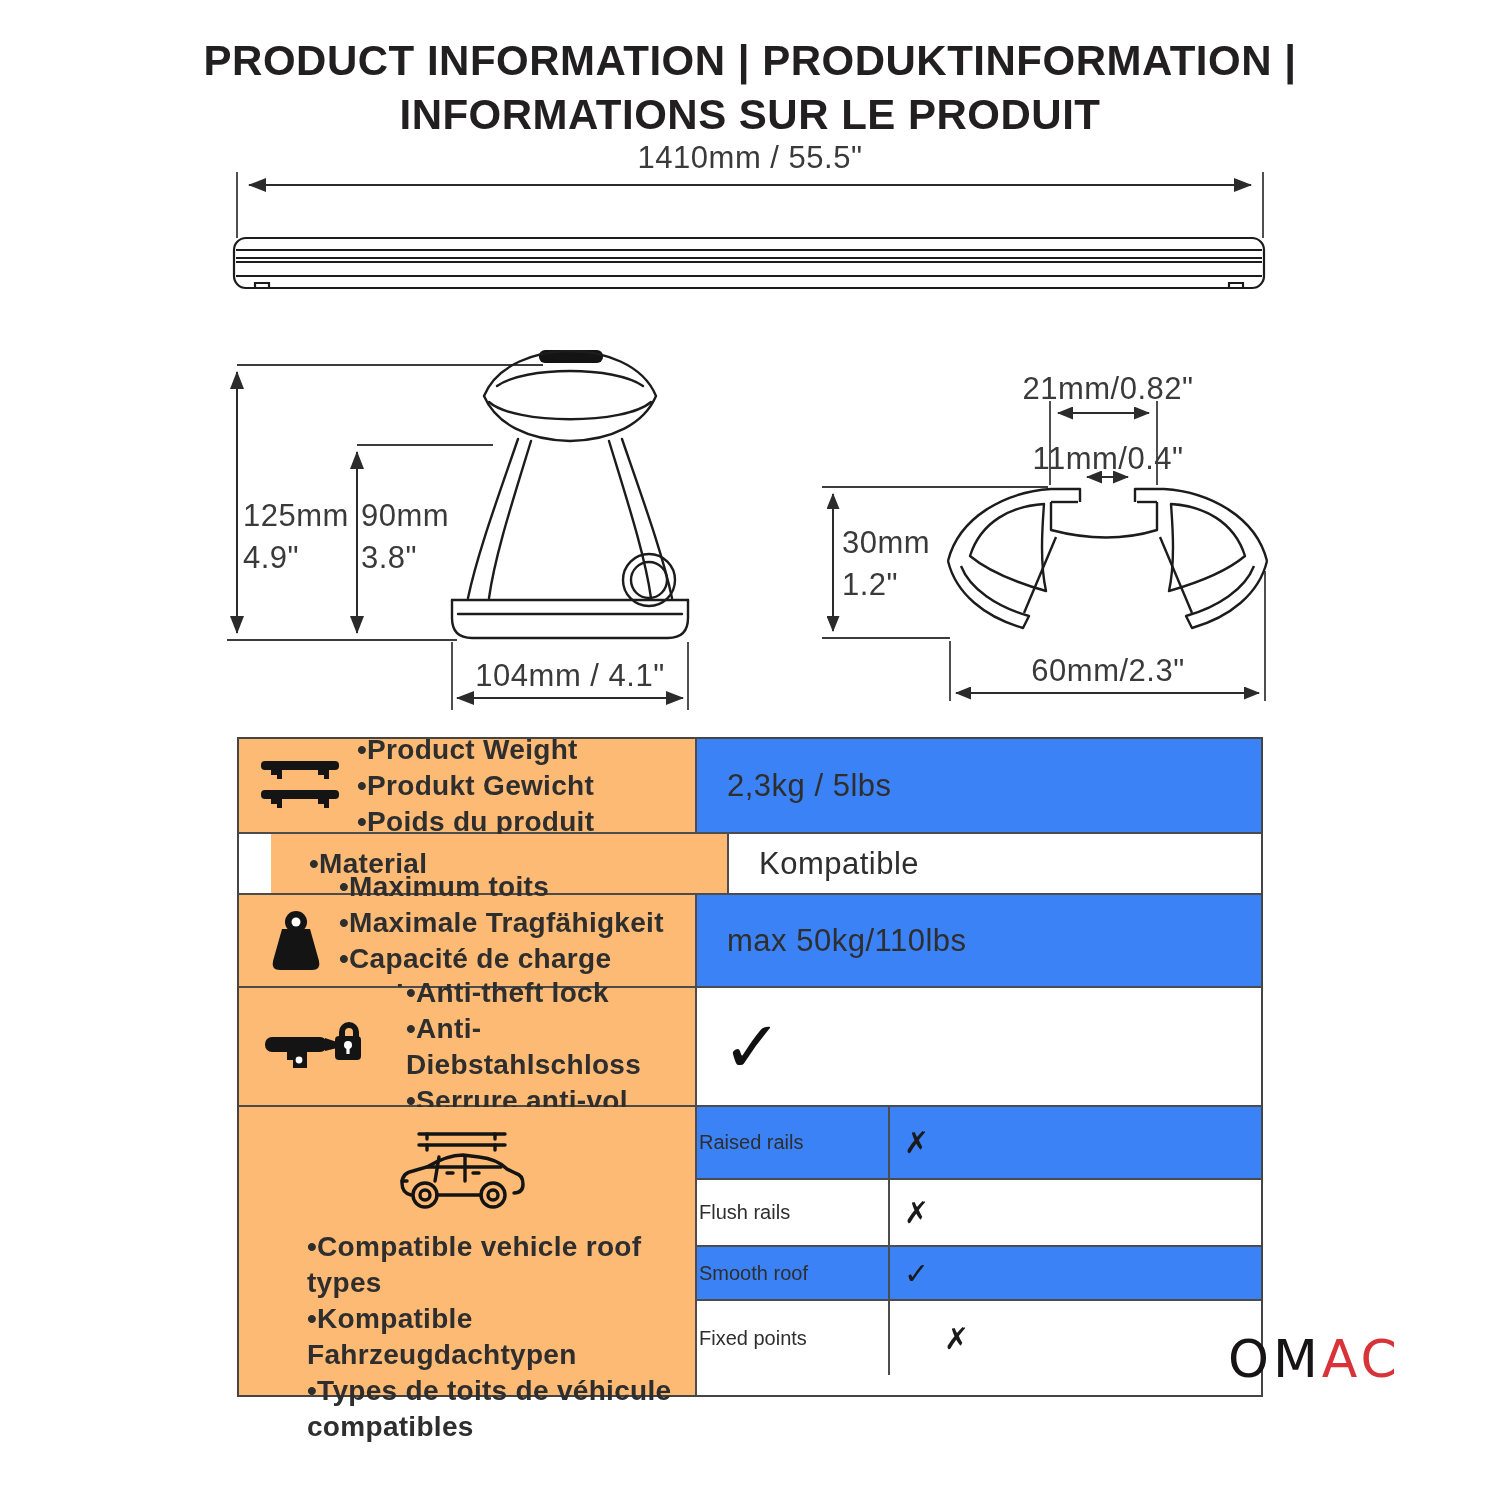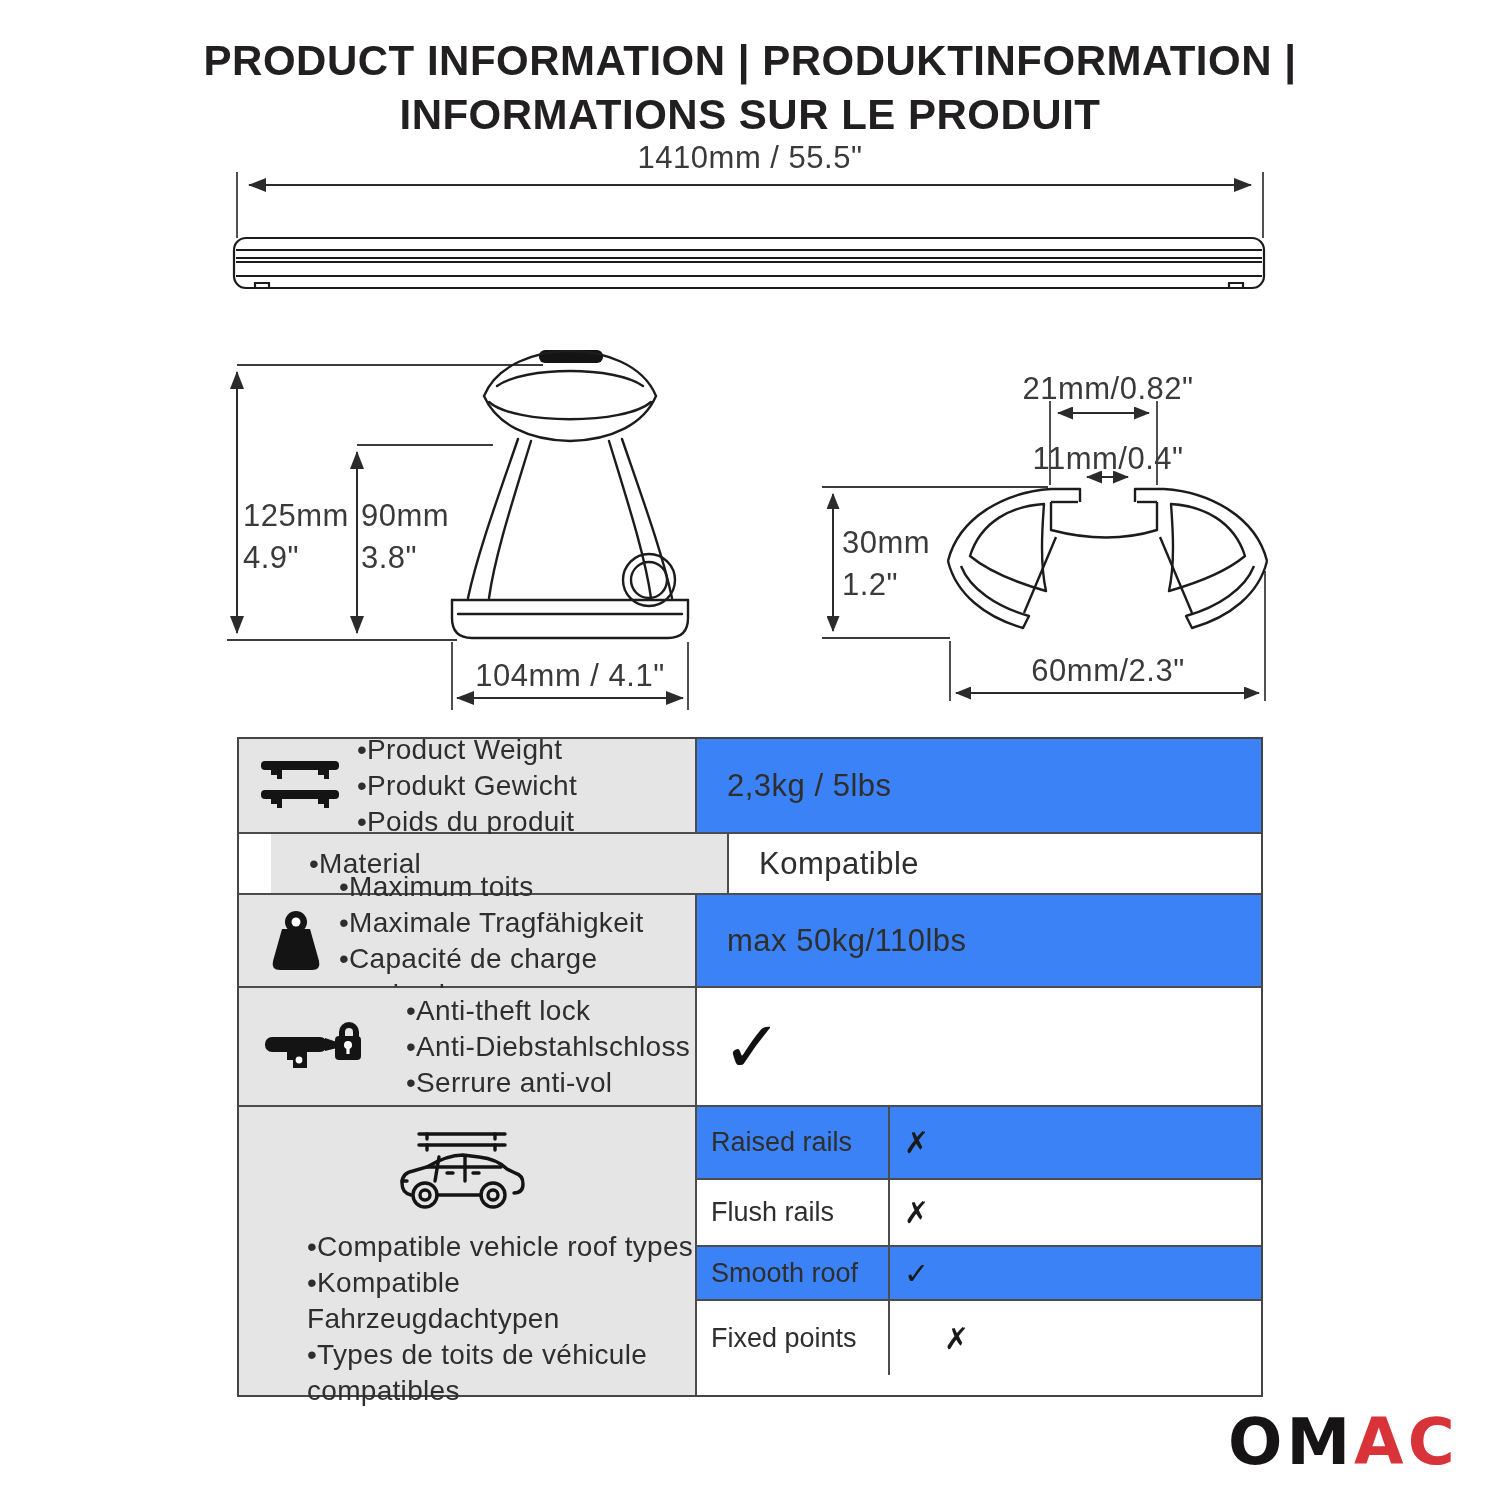--- a/index.html
+++ b/index.html
@@ -12,38 +12,38 @@
   .fig{position:absolute;}
   .fig svg{position:absolute;left:0;top:0;}
   .dim{position:absolute;font-size:31px;color:#3a3a3a;letter-spacing:.5px;white-space:nowrap;}
   .dim.center{text-align:center;}
   
   .spec{position:absolute;left:237px;top:737px;width:1026px;border:2px solid #454545;
         box-sizing:border-box;background:#fff;}
   .trow{display:flex;border-bottom:2px solid #4c4c4c;box-sizing:border-box;}
   .trow.last{border-bottom:none;}
   .cl{width:458px;border-right:2px solid #4c4c4c;box-sizing:border-box;display:flex;
-      align-items:center;background:#e5e5e5;}
+      align-items:center;background:#fdba74;font-weight:bold;}
   .cr{flex:1;display:flex;align-items:center;box-sizing:border-box;}
   .gray{background:#3b82f6;}
   .labels{font-size:28px;line-height:36px;color:#2e2e2e;letter-spacing:.3px;}
   .val{font-size:31px;color:#2e2e2e;letter-spacing:.5px;padding-left:30px;}
   .bigcheck{font-family:"DejaVu Sans", sans-serif;font-size:72px;font-weight:bold;
             color:#111;padding-left:25px;line-height:1;}
   .subcol{flex:1;display:flex;flex-direction:column;}
   .subrow{display:flex;box-sizing:border-box;border-bottom:2px solid #4c4c4c;}
   .subrow.last{border-bottom:none;}
   .sublabel{width:193px;border-right:2px solid #4c4c4c;box-sizing:border-box;
-            display:flex;align-items:center;padding-left:14px;font-size:27px;color:#2e2e2e;}
+            display:flex;align-items:center;padding-left:2px;font-size:20px;color:#2e2e2e;}
   .subval{flex:1;display:flex;align-items:center;padding-left:14px;
           font-family:"DejaVu Sans", sans-serif;font-size:30px;font-weight:bold;color:#1a1a1a;}
   .r5left{flex-direction:column;justify-content:flex-start;align-items:flex-start;}
   
-  .logo{position:absolute;left:1228px;top:1407px;font-family:"DejaVu Sans", sans-serif;
-        font-weight:bold;font-size:64px;letter-spacing:4px;transform:scaleY(1.0);line-height:70px;}
+  .logo{position:absolute;left:1228px;top:1324px;font-family:"DejaVu Sans", sans-serif;
+        font-weight:normal;font-size:52px;letter-spacing:4px;transform:scaleY(1.0);line-height:70px;}
   .logo .b{color:#161414;}
   .logo .r{color:#d73338;}
   .icon{flex:none;}
 </style>
 </head>
 <body>
 
 <div class="page">
 
   <div class="title">

